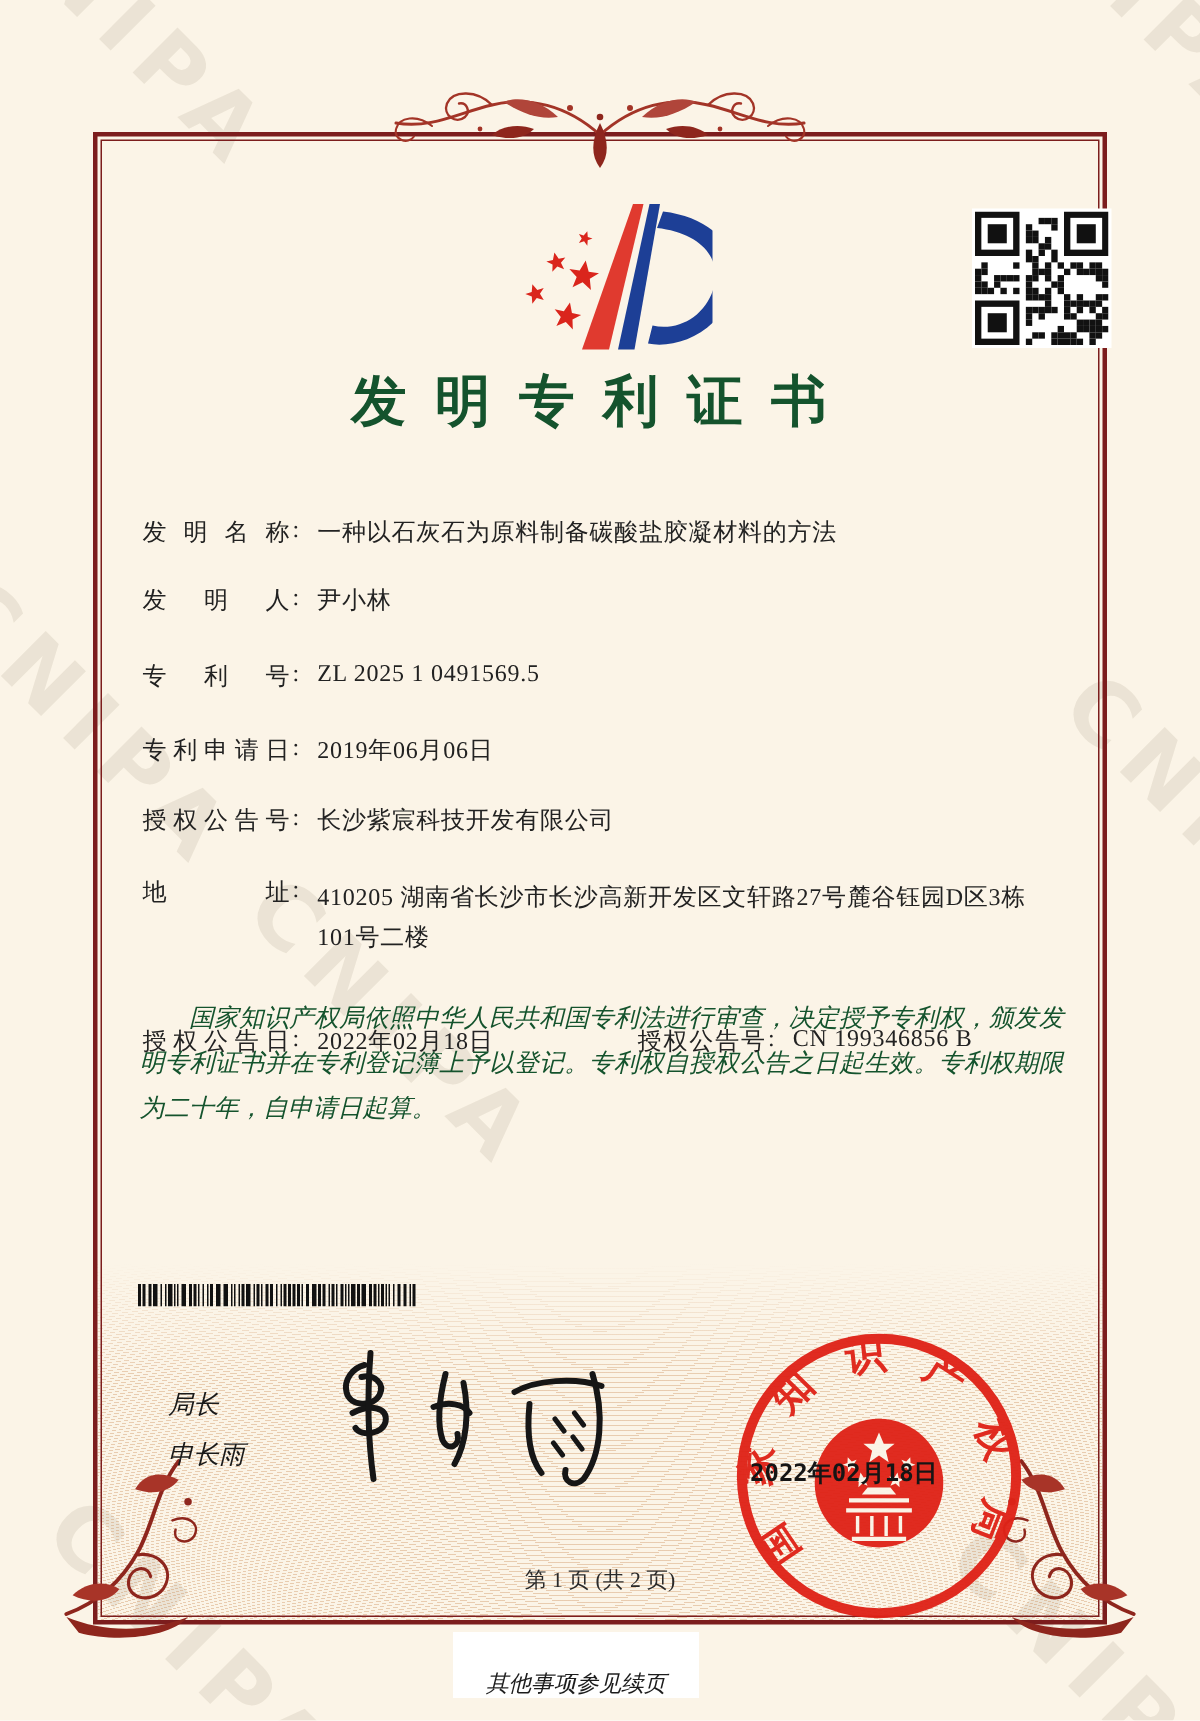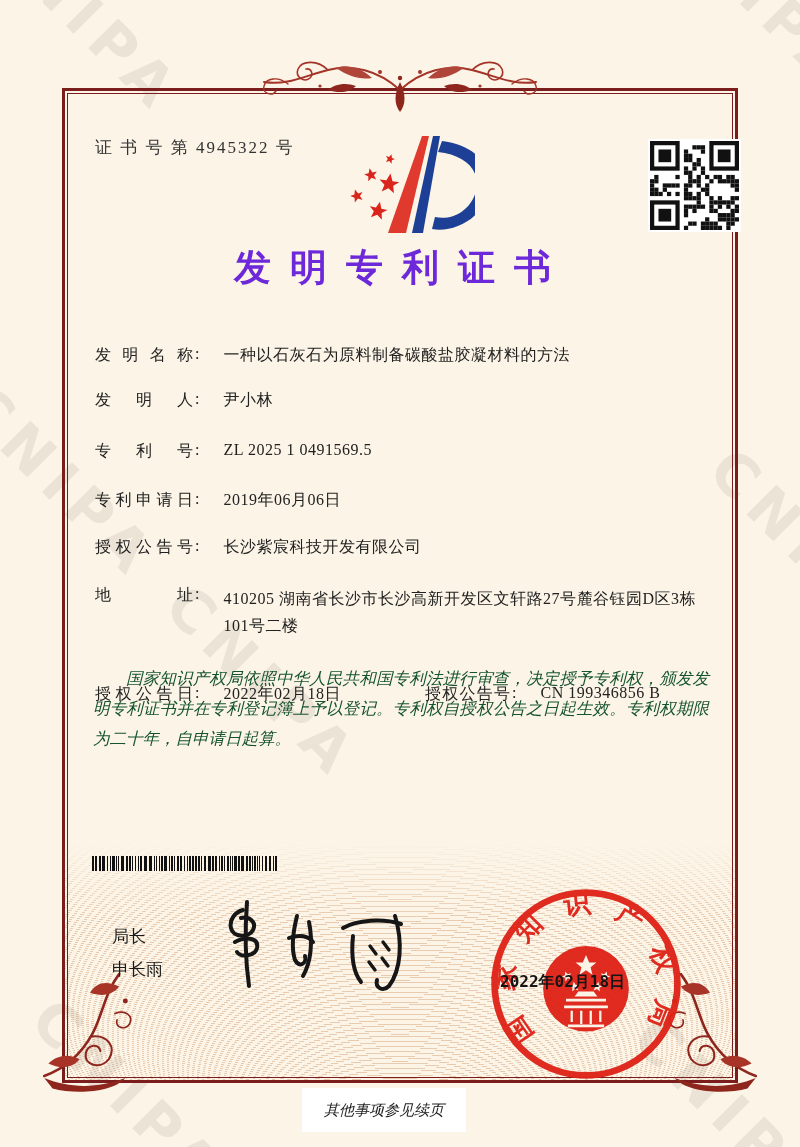--- a/index.html
+++ b/index.html
@@ -40,53 +40,53 @@
   .ornament { position:absolute; z-index:4; }
 
   .cert-no { position:absolute; left:95px; top:136px; font-size:17px; letter-spacing:2px; color:#333; z-index:5; }
 
   .logo { position:absolute; left:330px; top:133px; width:145px; height:104px; z-index:5; }
   .qr { position:absolute; left:648px; top:139px; width:93px; height:93px; background:#fff; padding:2px; box-sizing:border-box; z-index:5; }
 
   .title {
     position:absolute; left:0; top:243px; width:800px; text-align:center;
     font-size:37px; font-weight:600; letter-spacing:19px; padding-left:4px;
-    box-sizing:border-box; color:#6d28d9; z-index:5;
+    box-sizing:border-box; color:#14532d; z-index:5;
   }
 
   .fields { position:absolute; left:95px; top:0; width:620px; z-index:5; font-size:16px; }
   .frow { position:absolute; left:0; white-space:nowrap; }
   .flabel { display:inline-block; width:98px; text-align:justify; text-align-last:justify; vertical-align:top; }
   .fcolon { display:inline-block; margin:0 4px 0 2px; vertical-align:top; }
-  .fvalue { display:inline-block; margin-left:16px; vertical-align:top; letter-spacing:0.5px; }
+  .fvalue { display:inline-block; margin-left:4px; vertical-align:top; letter-spacing:0.5px; }
   .fvalue.wrap { white-space:normal; width:492px; line-height:27px; }
   .pair2 { position:absolute; left:330px; top:0; white-space:nowrap; }
   .pair2 .flabel { width:85px; }
 
   .paras { position:absolute; left:93px; top:664px; width:616px; z-index:5;
     font-size:16.5px; line-height:30px; font-style:italic; color:#14532d; }
   .paras p { margin:0; text-indent:2em; text-align:justify; }
 
   .barcode { position:absolute; left:92px; top:856px; width:186px; height:15px; z-index:5; }
 
-  .signer { position:absolute; left:112px; top:920px; z-index:5; font-size:17px; color:#1a1a1a; line-height:33px; }
+  .signer { position:absolute; left:112px; top:920px; z-index:5; font-size:17px; font-style:italic; color:#1a1a1a; line-height:33px; }
   .signature { position:absolute; left:205px; top:898px; width:220px; height:95px; z-index:5; }
 
   .seal { position:absolute; left:486px; top:884px; width:200px; height:200px; z-index:6; opacity:0.96; }
   .seal-date {
     position:absolute; left:500px; top:972px; width:180px; z-index:7;
     font-family:"DejaVu Sans Mono","Liberation Mono",monospace;
     font-size:16px; font-weight:bold; color:#151515; letter-spacing:0px; white-space:nowrap;
   }
 
   .page-info { position:absolute; left:0; top:1044px; width:800px; text-align:center; font-size:14.5px; color:#2a2a2a; z-index:5; }
 
   .notice {
     position:absolute; left:302px; top:1088px; width:164px; height:44px;
-    background:#ffffff; z-index:5; display:flex; align-items:center; justify-content:center;
+    background:#ffffff; z-index:5; display:flex; align-items:flex-end; justify-content:center;
     font-size:15px; font-style:italic; color:#1c1c1c;
   }
 </style>
 </head>
 <body>
 
 <div class="page">
 
   <span class="wm" style="left:-38px; top:-18px;">CNIPA</span>
   <span class="wm" style="left:636px; top:-40px;">CNIPA</span>
@@ -133,21 +133,20 @@
       <path d="M78,2 C64,20 62,42 52,60 C42,78 28,92 6,100"></path>
       <path d="M52,62 C66,60 76,72 68,84 C60,94 44,90 46,78 C48,70 58,68 60,76" stroke-width="2"></path>
       <path d="M74,40 C84,36 92,42 88,50 C84,56 74,54 76,46" stroke-width="1.6"></path>
       <path d="M78,14 C66,8 56,10 50,20 C62,24 72,22 78,14 Z" fill="#a83428" stroke="none"></path>
       <path d="M40,84 C30,78 18,80 10,88 C22,94 34,92 40,84 Z" fill="#a83428" stroke="none"></path>
       <path d="M6,102 C30,112 58,112 84,102 C72,116 36,118 14,112 Z" fill="#8e261d" stroke="none"></path>
       <circle cx="84" cy="28" r="2.4" fill="#8e261d" stroke="none"></circle>
     </g>
   </svg>
 
-  <div class="cert-no">证 书 号 第 4945322 号</div>
 
   <svg class="logo" viewBox="0 0 145 104">
     <defs>
       <path id="st" d="M0,-10 L2.9,-3.1 L9.5,-3.1 L4.2,1.2 L5.9,8.1 L0,4 L-5.9,8.1 L-4.2,1.2 L-9.5,-3.1 L-2.9,-3.1 Z"></path>
     </defs>
     <g fill="#da251c">
       <use href="#st" xlink:href="#st" transform="translate(60,26) scale(0.5) rotate(18)"></use>
       <use href="#st" xlink:href="#st" transform="translate(41,42) scale(0.68) rotate(-12)"></use>
       <use href="#st" xlink:href="#st" transform="translate(59,51) scale(1.05) rotate(8)"></use>
       <use href="#st" xlink:href="#st" transform="translate(27,63) scale(0.68) rotate(-18)"></use>
@@ -433,18 +432,19 @@
         <path d="M93,118 h24 l-4,-5 h-16 Z" fill="#fbf4e7" stroke="none"></path>
         <path d="M84,122 h42"></path>
         <path d="M82,129 h46"></path>
         <path d="M90,133 v12 M100,133 v14 M110,133 v14 M120,133 v12" stroke-width="2.4"></path>
         <path d="M86,149 h38"></path>
       </g>
     </g>
   </svg>
   <div class="seal-date">2022年02月18日</div>
 
+  <div class="page-info">第 1 页 (共 2 页)</div>
 
   <div class="notice">
     <span>其他事项参见续页</span>
   </div>
 
 </div>
 
 </body></html>

